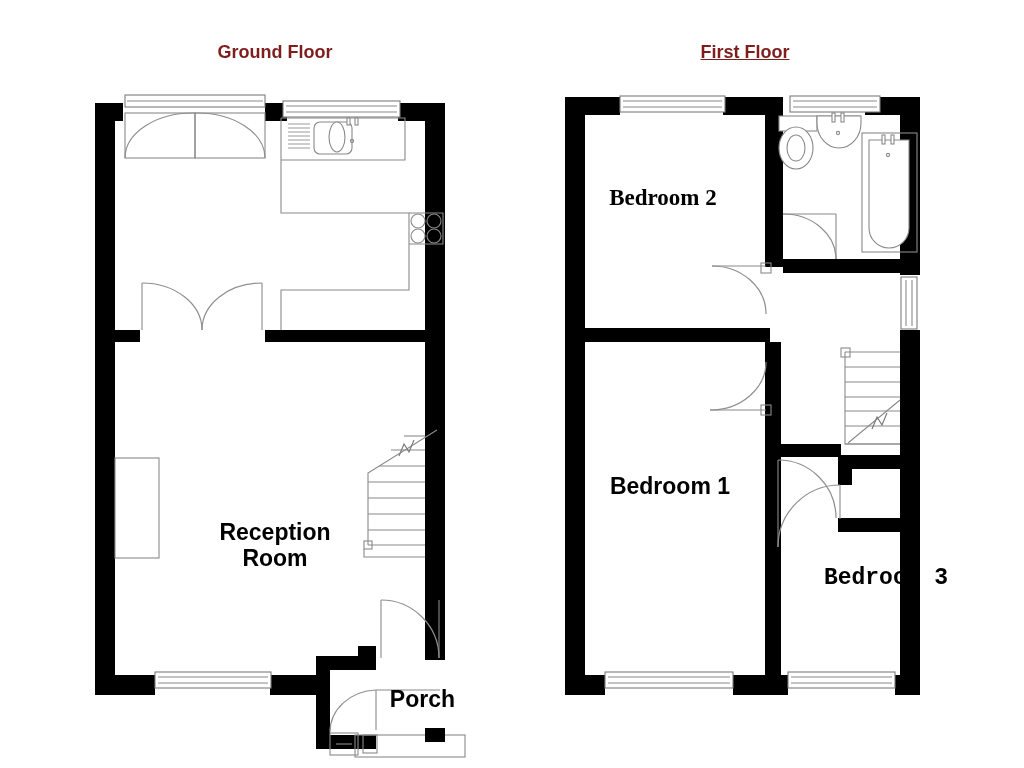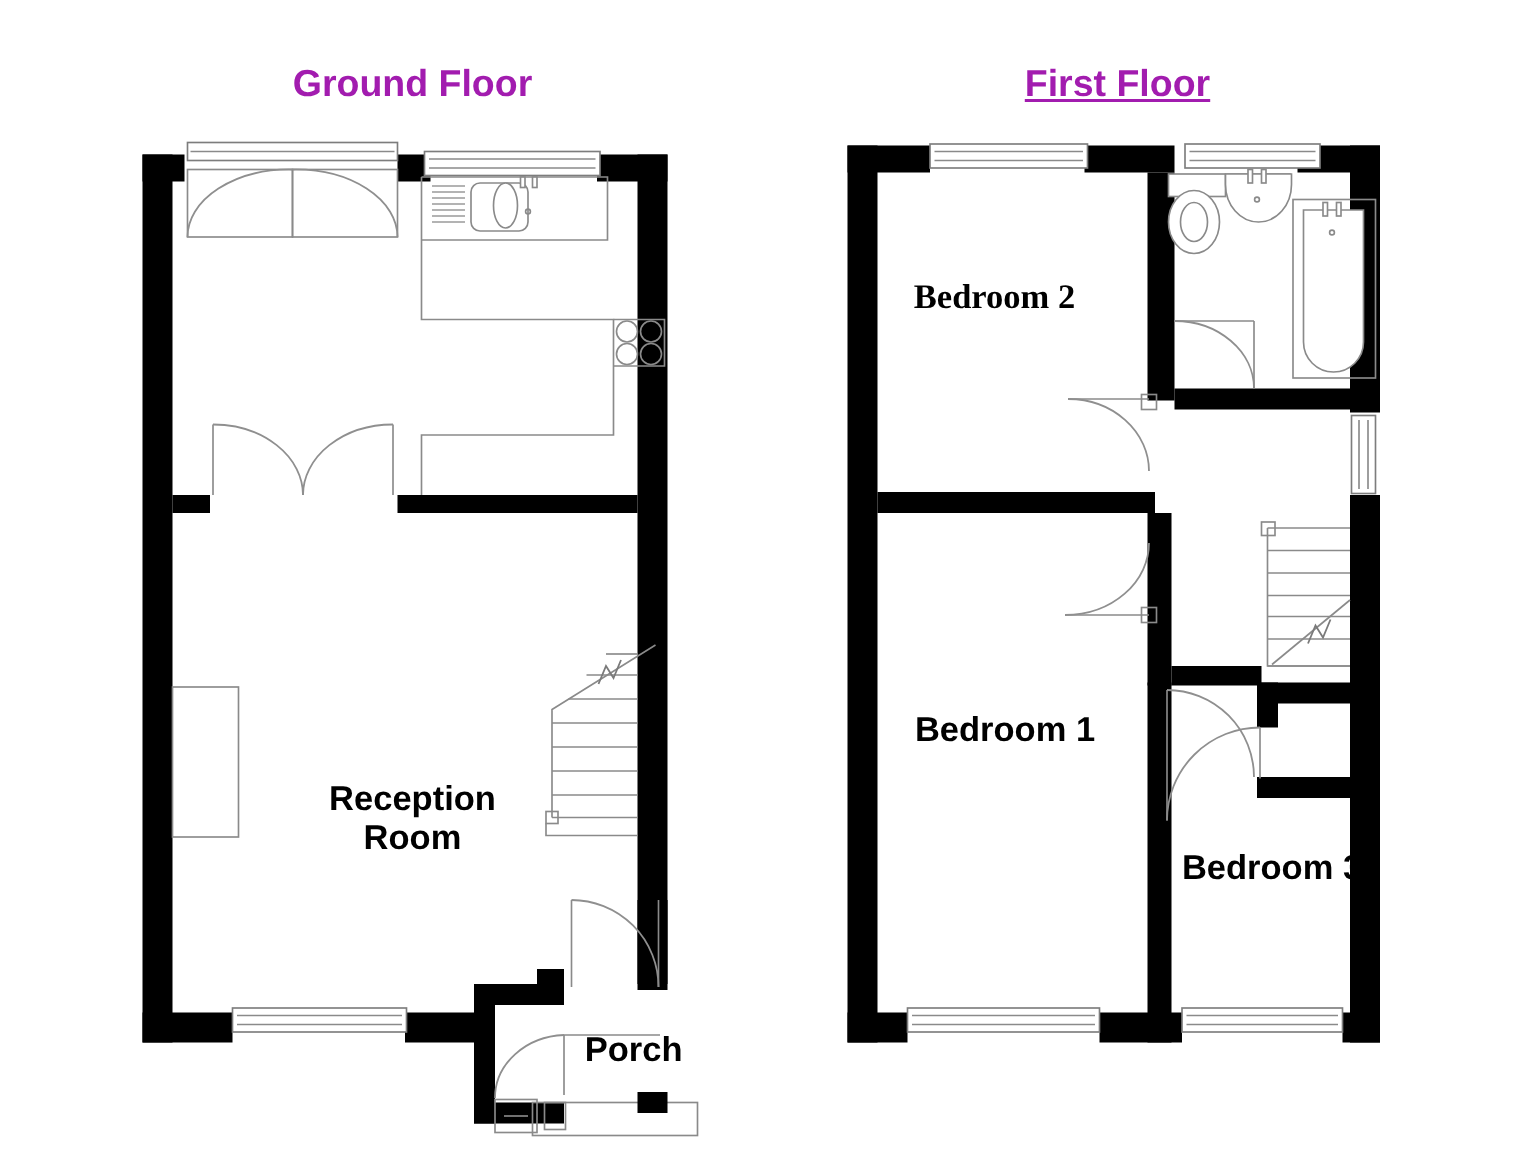--- a/index.html
+++ b/index.html
@@ -18,22 +18,22 @@
   #plan-root {
     position: absolute;
     left: 0;
     top: 0;
     width: 1024px;
     height: 768px;
   }
   .floor-title {
     position: absolute;
     font-weight: bold;
-    font-size: 25px;
-    color: #a21caf;
+    font-size: 18px;
+    color: #7f1d1d;
     text-align: center;
     white-space: nowrap;
     letter-spacing: 0px;
   }
   #ground-title { left: 120px; top: 42px; width: 310px; }
   #first-title  { left: 590px; top: 42px; width: 310px; text-decoration: underline; }
 
   .room-label {
     position: absolute;
     font-weight: bold;
@@ -320,15 +320,15 @@
 
   <div class="room-label" id="lbl-reception" style="left:175px; top:471px; width:200px;margin-top:48px;">Reception
 Room</div>
 
   <div class="room-label" id="lbl-porch" style="left:355px; top:686px; width:100px; text-align:right;">Porch</div>
 
   <div class="room-label" id="lbl-bed2" style="left:588px; top:185px; width:150px;font-family:Liberation Serif, serif;">Bedroom 2</div>
 
   <div class="room-label" id="lbl-bed1" style="left:595px; top:473px; width:150px;">Bedroom 1</div>
 
-  <div class="room-label" id="lbl-bed3" style="left:773px; top:565px; width:150px;">Bedroom 3</div>
+  <div class="room-label" id="lbl-bed3" style="left:811px; top:565px; width:150px;font-family:Liberation Mono, monospace;">Bedroom 3</div>
 
 </div>
 
 </body></html>

